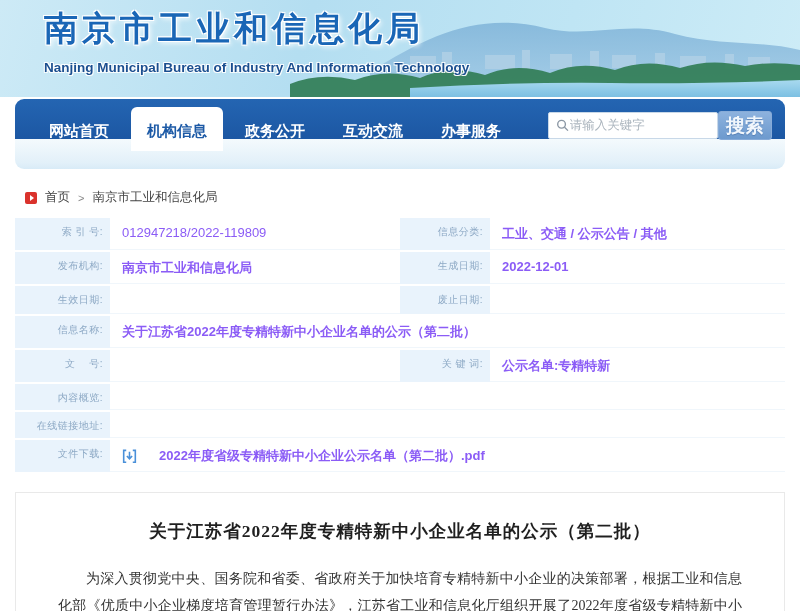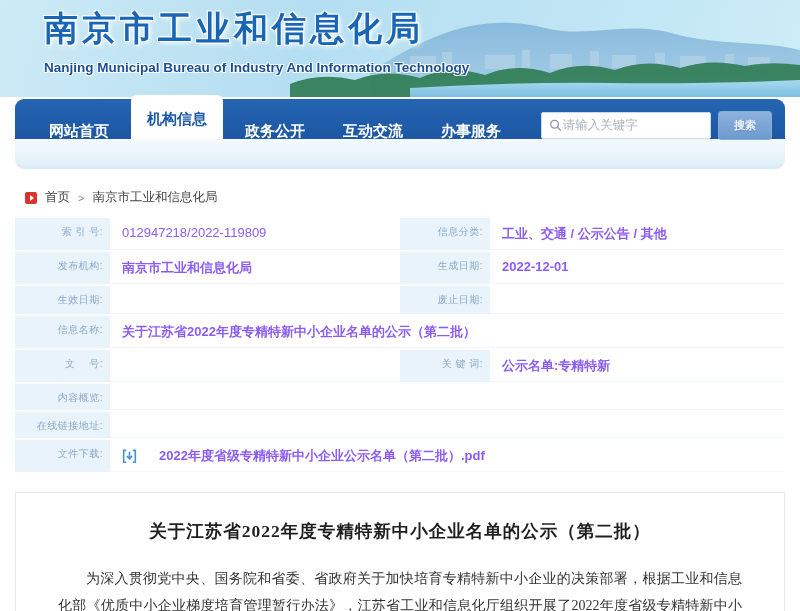--- a/index.html
+++ b/index.html
@@ -15,31 +15,31 @@
     text-shadow:-1px -1px 0 #fff,1px -1px 0 #fff,-1px 1px 0 #fff,1px 1px 0 #fff,2px 2px 5px rgba(255,255,255,.95); }
   .banner-title-en { margin-top:8px; font-size:13.5px; font-weight:bold; color:#1b4f90;
     text-shadow:-1px -1px 0 rgba(255,255,255,.9),1px 1px 0 rgba(255,255,255,.9),1px -1px 0 rgba(255,255,255,.9),-1px 1px 0 rgba(255,255,255,.9); }
 
   
   .nav-area { margin:2px 15px 0; }
   .nav-bar { position:relative; height:40px; background:linear-gradient(180deg,#2465b2,#1c57a3);
     border-radius:9px 9px 0 0; display:flex; align-items:flex-end; padding-left:18px; }
   .tab { width:92px; height:28px; line-height:40px; text-align:center; color:#fff;
     font-size:15px; font-weight:bold; margin-right:6px; cursor:pointer; }
-  .tab.active { position:relative; top:0; height:44px; margin-top:-4px; line-height:47px;
+  .tab.active { position:relative; top:12px; height:44px; margin-top:-4px; line-height:47px;
     background:#fff; color:#1d5aa6; border-radius:6px 6px 0 0; }
   .nav-search { margin-left:auto; margin-right:13px; display:flex; align-items:center; height:28px; }
   .search-box { background:#fff; border:1px solid #c8d8e8; border-radius:2px; height:27px;
     width:170px; display:flex; align-items:center; padding:0 7px; }
   .search-box input { border:none; outline:none; width:100%; font-size:12.5px; color:#666;
     font-family:"Liberation Sans",sans-serif; }
   .search-box input::placeholder { color:#aab4bd; }
-  .search-btn { height:29px; min-width:54px; margin-left:7px; border:1px solid #87abd8;
+  .search-btn { height:29px; min-width:54px; border:1px solid #87abd8;
     border-radius:3px; background:linear-gradient(180deg,#8db2de,#6d9ace);
-    color:#f2f7fc; font-size:11px; font-weight:bold; line-height:27px; text-align:center;
+    color:#f2f7fc; font-size:19px; font-weight:bold; line-height:27px; text-align:center;
     cursor:pointer; text-shadow:0 1px 1px rgba(40,80,140,.4); }
   .nav-sub { height:30px; border-radius:0 0 9px 9px;
     background:linear-gradient(180deg,#f4fafd 0%,#e2f0f9 80%,#d8ebf7 100%); }
 
   
   .breadcrumb { margin:20px 25px 12px; display:flex; align-items:center; gap:8px;
     font-size:12.5px; color:#444; }
   .crumb-icon { width:12px; height:12px; background:#da322c; border-radius:2px;
     display:inline-flex; align-items:center; justify-content:center; }
   .crumb-icon i { display:block; width:0; height:0; border-left:4px solid #fff;

